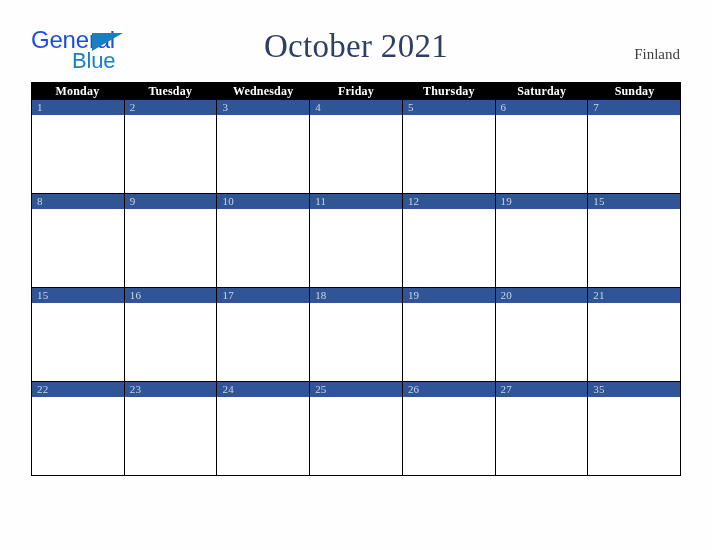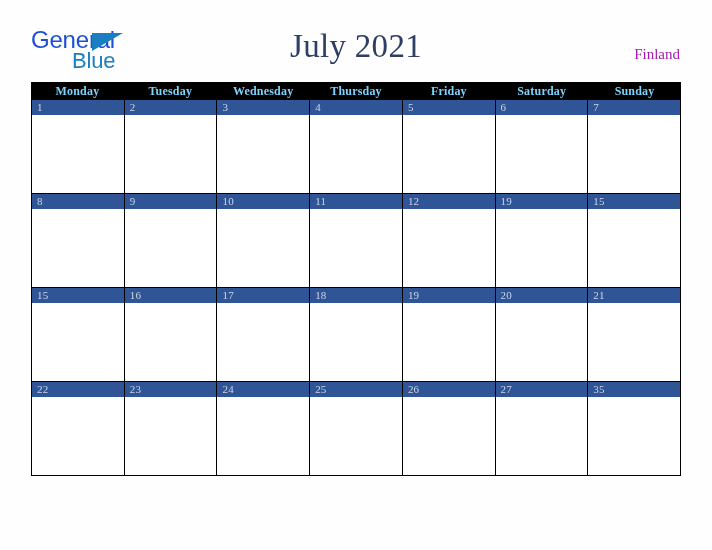--- a/index.html
+++ b/index.html
@@ -77,42 +77,42 @@
     color: #2d3f63;
     letter-spacing: 0.3px;
   }
 
   .country {
     position: absolute;
     right: 32px;
     top: 46px;
     font-family: "Liberation Serif", serif;
     font-size: 15px;
-    color: #a21caf;
+    color: #404040;
     white-space: nowrap;
     text-align: right;
   }
 
   
   .calendar {
     position: absolute;
     left: 31px;
     top: 82px;
     width: 650px;
   }
 
   .weekdays {
     display: flex;
     background: #000000;
     height: 18px;
   }
   .weekday {
     flex: 1 1 0;
     text-align: center;
-    color: #7dd3fc;
+    color: #ffffff;
     font-family: "Liberation Serif", serif;
     font-size: 12px;
     font-weight: bold;
     line-height: 18px;
     letter-spacing: 0.2px;
   }
 
   .week-row {
     display: flex;
     border-bottom: 1.5px solid #000000;
@@ -148,34 +148,34 @@
 <body>
 
 <div class="header">
 
   <div class="logo">
     <span class="logo-general">General</span>
     <span class="logo-triangle"></span>
     <span class="logo-blue">Blue</span>
   </div>
 
-  <div class="title">July 2021</div>
+  <div class="title">October 2021</div>
 
   <div class="country">Finland</div>
 
 </div>
 
 <div class="calendar">
 
   <div class="weekdays">
     <div class="weekday">Monday</div>
     <div class="weekday">Tuesday</div>
     <div class="weekday">Wednesday</div>
+    <div class="weekday">Friday</div>
     <div class="weekday">Thursday</div>
-    <div class="weekday">Friday</div>
     <div class="weekday">Saturday</div>
     <div class="weekday">Sunday</div>
   </div>
 
   <div class="week-row">
     <div class="day-cell">
       <span class="day-number">1</span>
       <div class="day-body"></div>
     </div>
     <div class="day-cell">

